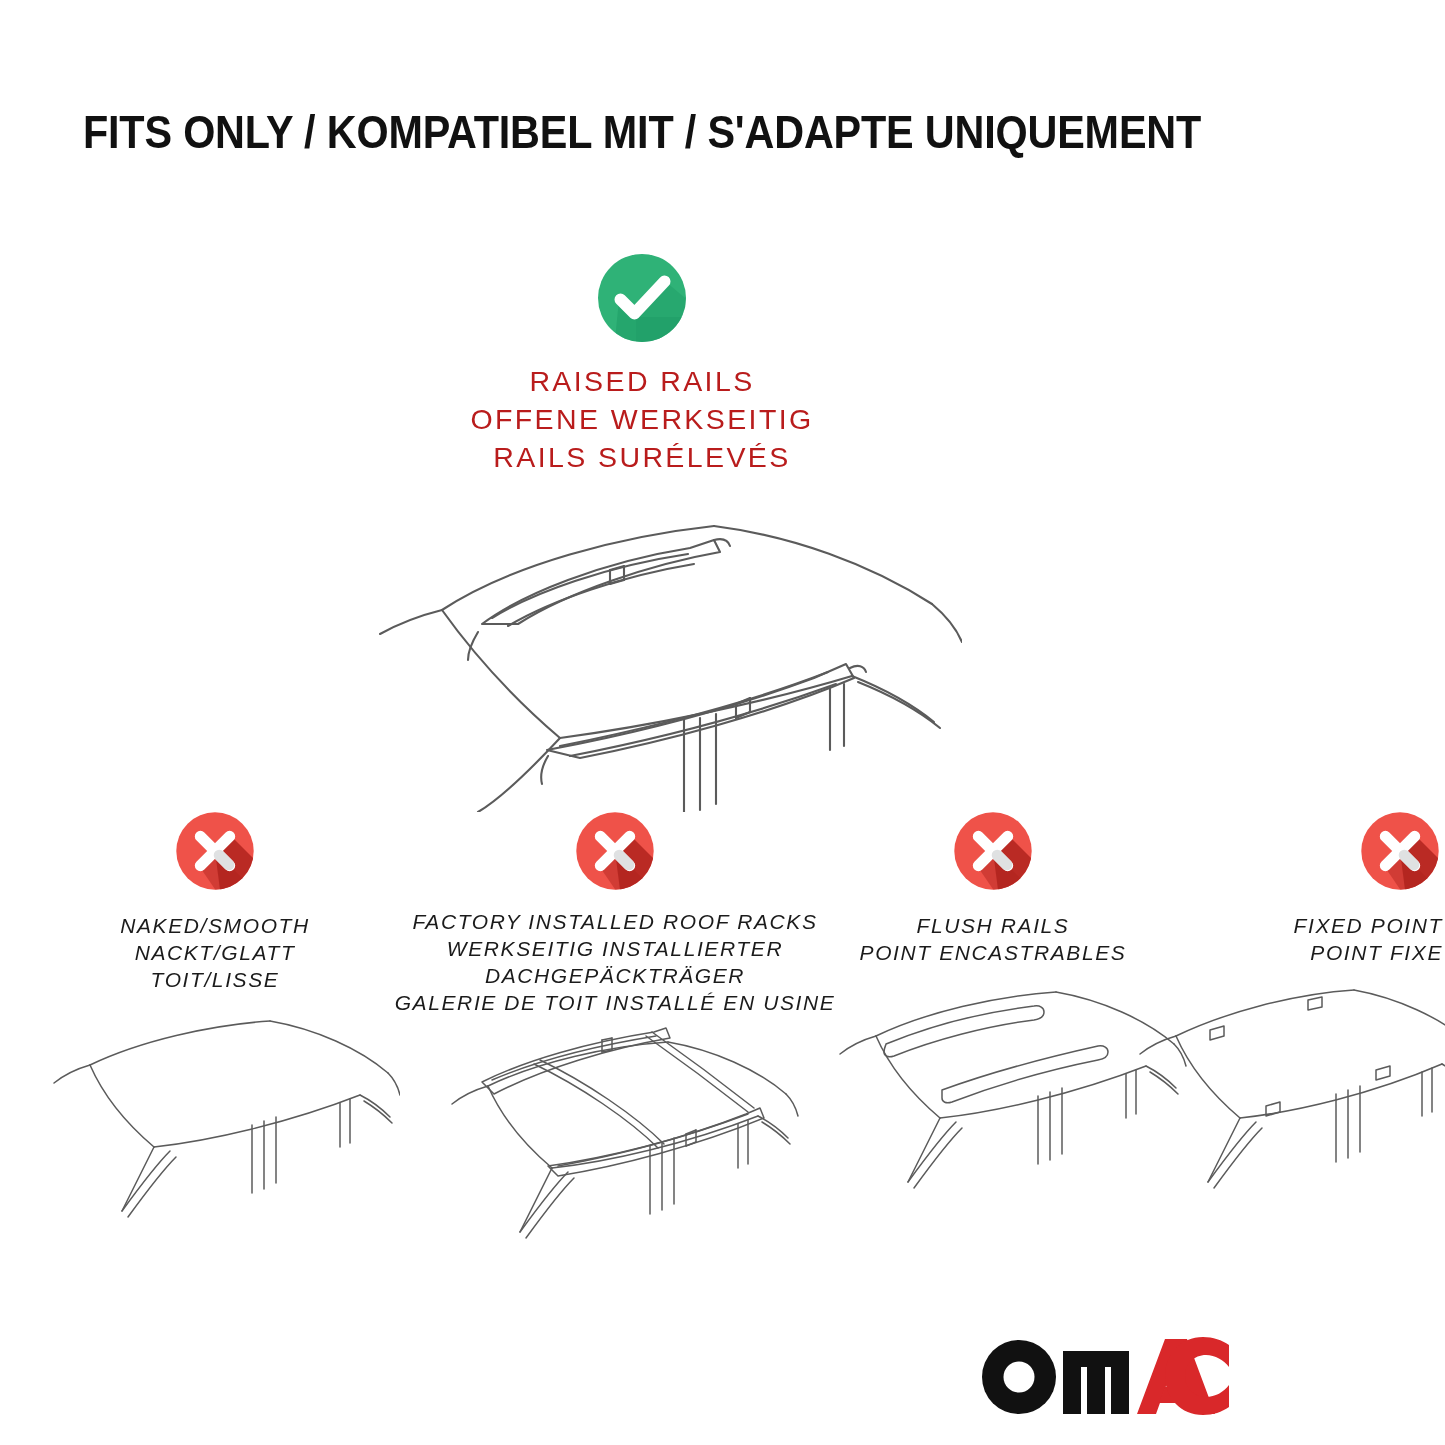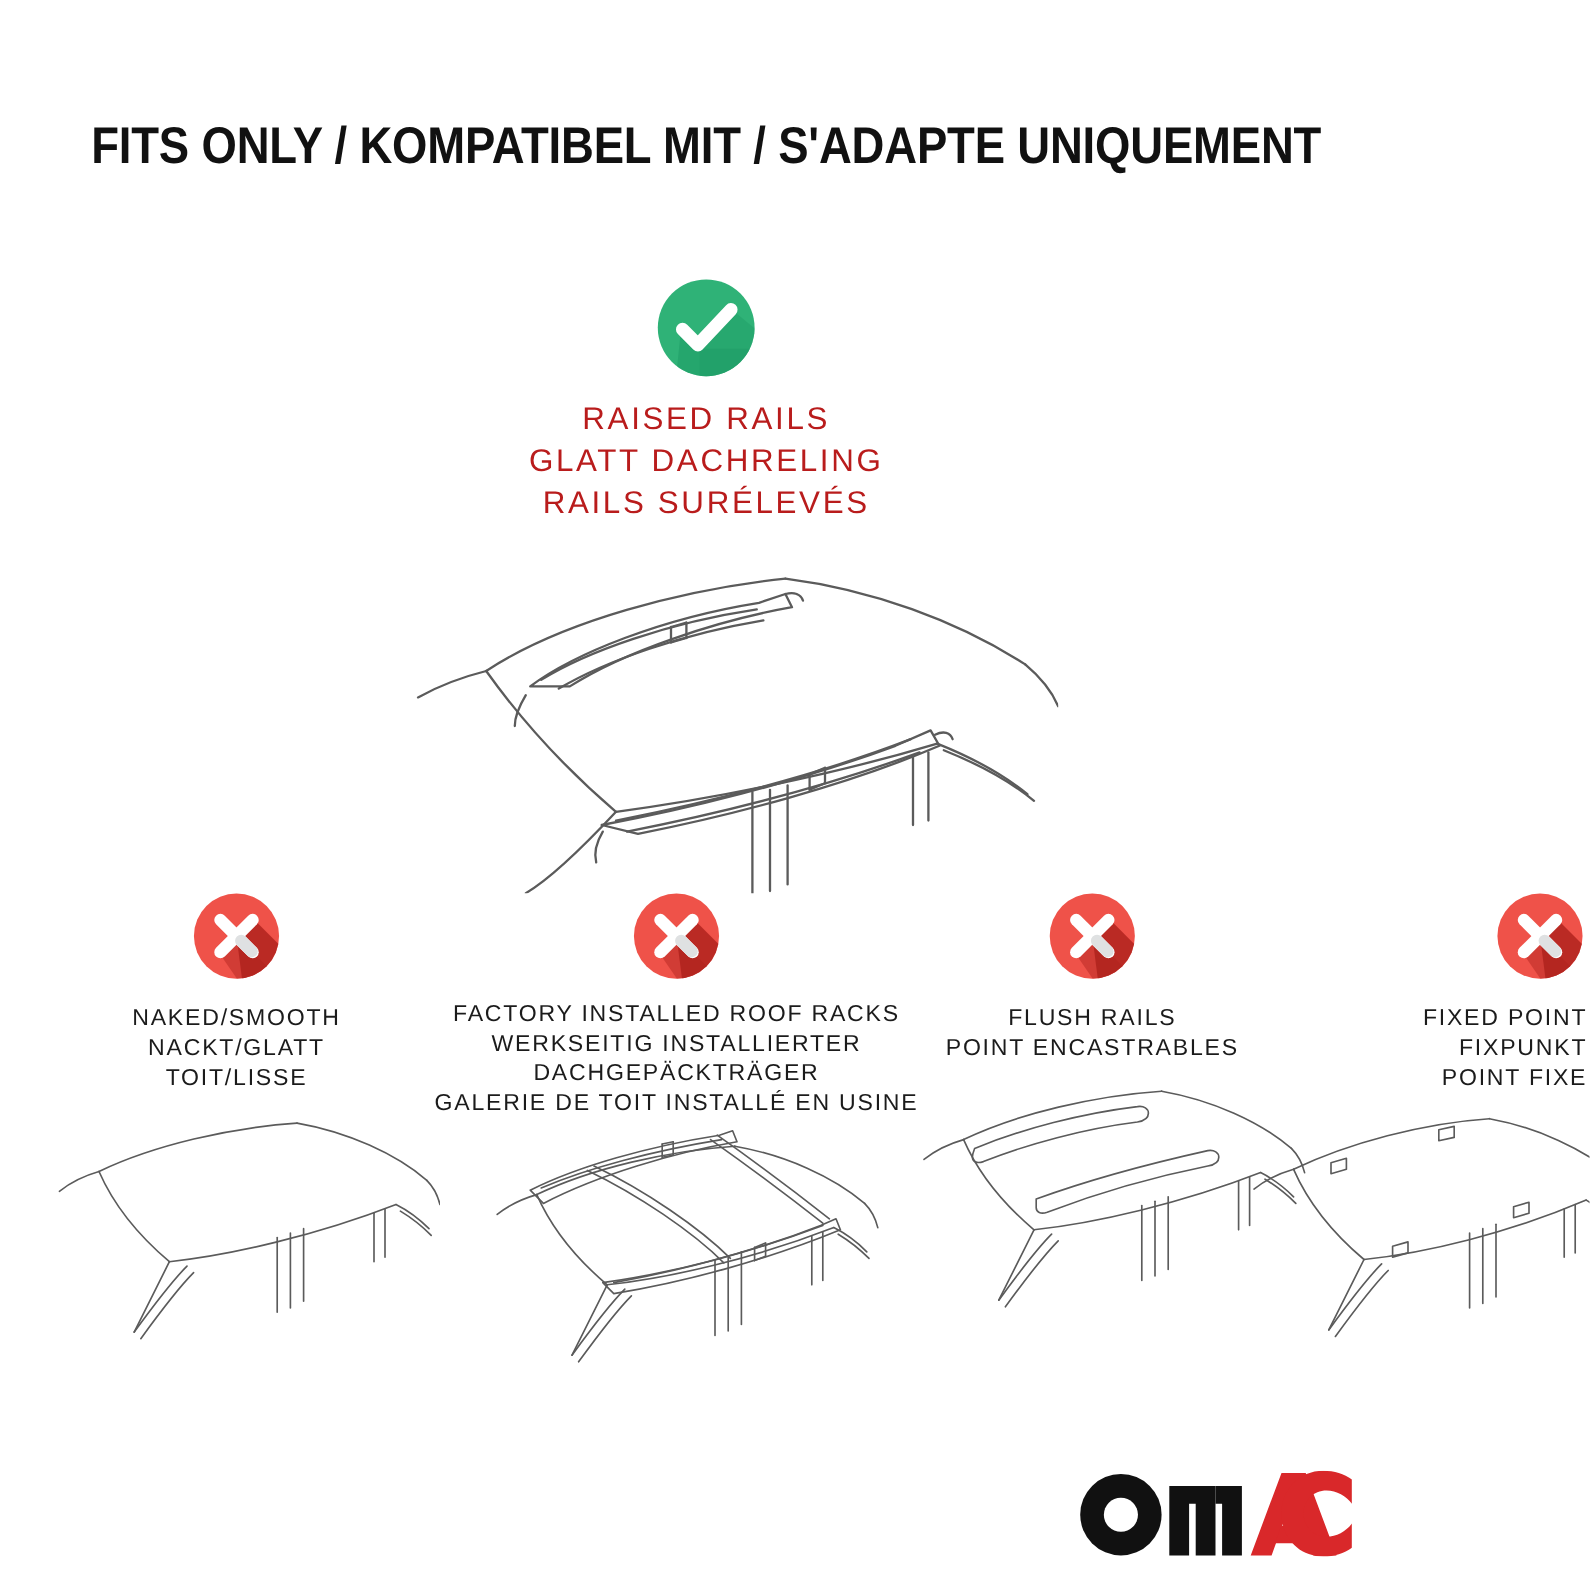--- a/index.html
+++ b/index.html
@@ -50,21 +50,21 @@
   .cols{position:absolute;left:0;top:808px;width:1445px;height:470px;}
   .col{position:absolute;top:0;text-align:center;}
   .col-x{height:100px;}
   .col-cap{
     font-size:21px;
     font-weight:350;
     letter-spacing:1.6px;
     line-height:27px;
     color:#1b1b1b;
   }
-  .col-cap div{white-space:nowrap;}
+  .col-cap div{white-space:nowrap;font-style:italic;}
   .col-art{margin-top:8px;}
 
   .c0{left:5px;width:420px;}
   .c1{left:372px;width:450px;margin-left:18px;}
   .c2{left:818px;width:350px;}
   .c3{left:1128px;width:315px;text-align:right;}
 
   .c0 .col-cap{padding-top:4px;}
   .c1 .col-cap{padding-top:0px;}
   .c2 .col-cap{padding-top:4px;}
@@ -94,21 +94,21 @@
           <path d="M27 52 L44 69 L98 69 L98 120 L20 120 Z" fill="#1E9C66" opacity="0.55"></path>
           <path d="M44 69 L74 34 L110 64 L110 120 L44 120 Z" fill="#1E9C66" opacity="0.45"></path>
         </g>
         <path d="M28.5 51.5 L42.5 65.5 L72.5 33.5" fill="none" stroke="#ffffff" stroke-width="12" stroke-linecap="round" stroke-linejoin="round"></path>
       </svg>
     </span>
   </div>
 
   <div class="hero-caption">
     <div>RAISED RAILS</div>
-    <div>GLATT DACHRELING</div>
+    <div>OFFENE WERKSEITIG</div>
     <div>RAILS SURÉLEVÉS</div>
   </div>
 
   <div class="hero-art">
     <svg width="640" height="320" viewBox="0 0 640 320" aria-hidden="true">
       <g fill="none" stroke="#5b5b5b" stroke-width="2.1" stroke-linecap="round" stroke-linejoin="round">
 
         <path d="M120 118 C190 72 300 44 392 34"></path>
         <path d="M392 34 C470 44 548 72 610 112"></path>
         <path d="M120 118 C150 160 190 205 238 246"></path>
@@ -343,21 +343,20 @@
             <line x1="33" y1="33" x2="67" y2="67"></line>
             <line x1="67" y1="33" x2="33" y2="67"></line>
           </g>
           <g stroke="#DFE1E2" stroke-width="13" stroke-linecap="round">
             <line x1="55" y1="55" x2="66" y2="66"></line>
           </g>
         </svg>
       </div>
       <div class="col-cap">
         <div>FIXED POINT</div>
-        <div>FIXPUNKT</div>
         <div>POINT FIXE</div>
       </div>
       <div class="col-art">
         <svg width="340" height="240" viewBox="0 0 340 240" aria-hidden="true">
           <g fill="none" stroke="#5b5b5b" stroke-width="1.5" stroke-linecap="round" stroke-linejoin="round">
             <path d="M48 62 C98 38 166 20 226 16"></path>
             <path d="M226 16 C270 24 312 44 338 66"></path>
             <path d="M48 62 C62 94 86 122 112 144"></path>
             <path d="M112 144 C168 138 244 120 314 90"></path>
             <path d="M48 62 C34 66 22 72 12 80"></path>

